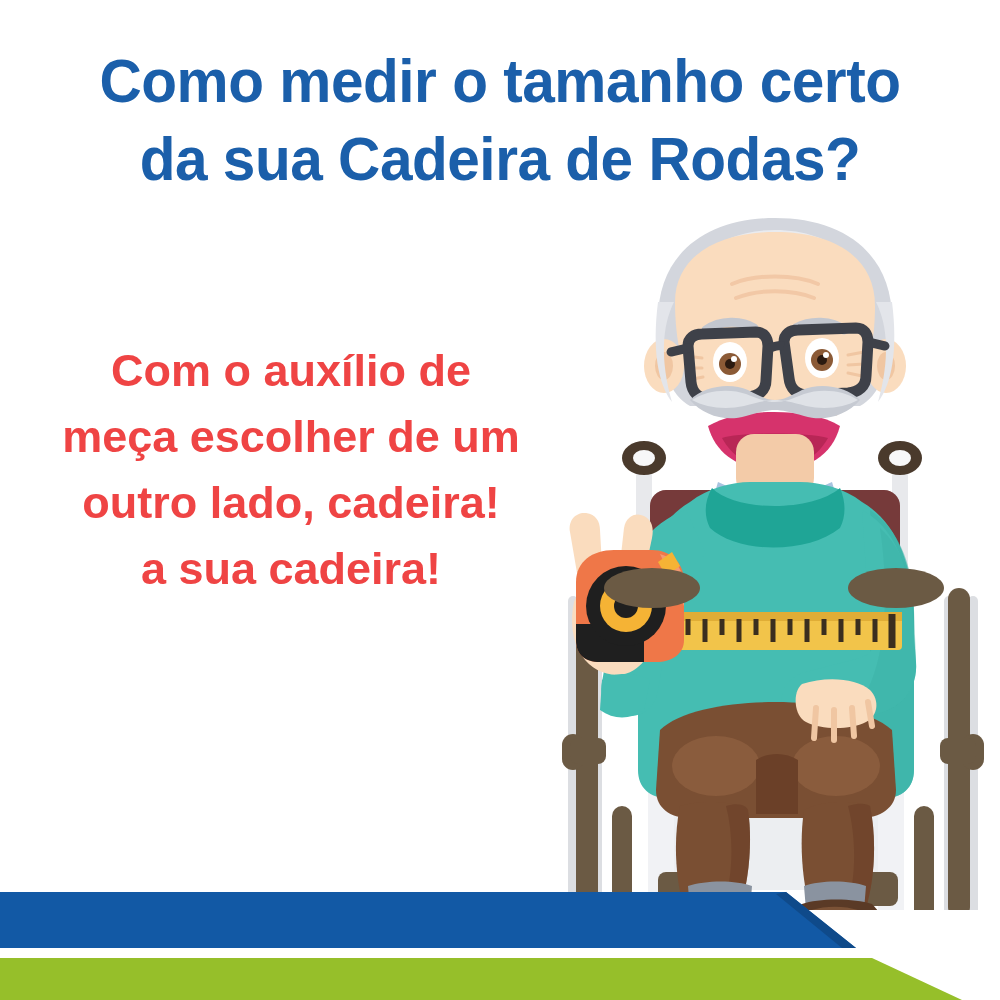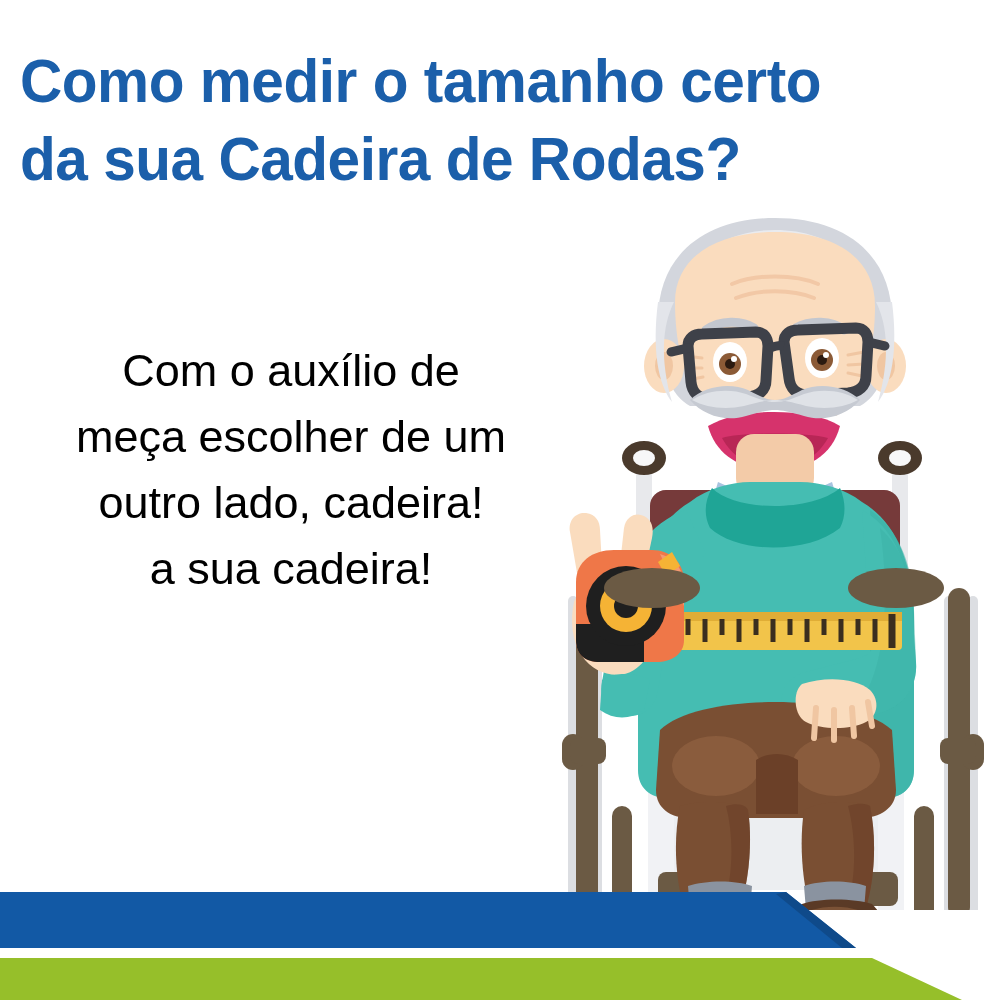--- a/index.html
+++ b/index.html
@@ -14,21 +14,21 @@
     position:relative;
     width:1000px; height:1000px;
     background:#ffffff;
     overflow:hidden;
   }
 
   
   .title-block {
     position:absolute;
     top:42px; left:0; width:1000px;
-    text-align:left;
+    text-align:center;
     z-index:20;
   }
   .title-line {
     display:block;
     color:#1b5faa;
     font-weight:bold;
     font-size:61px;
     line-height:78px;
     letter-spacing:-0.5px;
     white-space:nowrap;
@@ -37,22 +37,22 @@
 
   
   .body-block {
     position:absolute;
     top:338px; left:18px; width:546px;
     text-align:center;
     z-index:20;
   }
   .body-line {
     display:block;
-    color:#000000;
-    font-weight:normal;
+    color:#ef4444;
+    font-weight:bold;
     font-size:45px;
     line-height:66px;
     white-space:nowrap;
   }
 
   
   .illustration {
     position:absolute;
     top:210px; left:540px;
     width:470px; height:700px;

